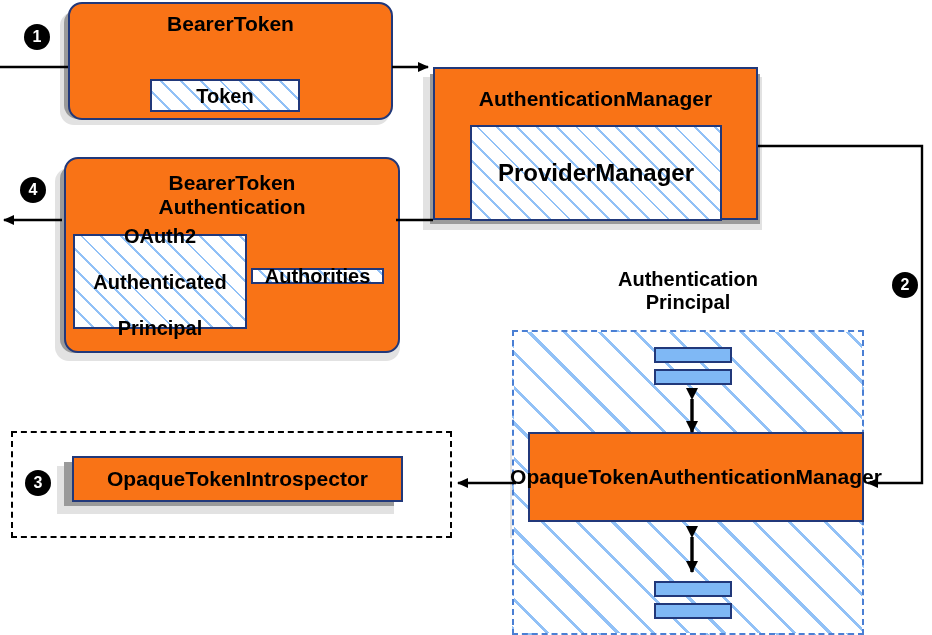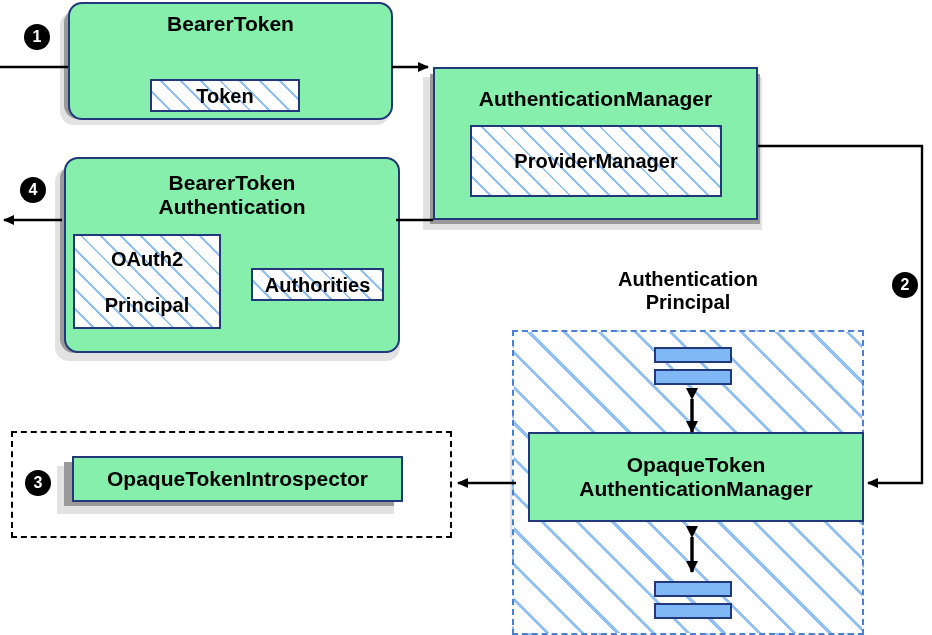--- a/index.html
+++ b/index.html
@@ -15,21 +15,21 @@
     position: relative;
     width: 932px;
     height: 635px;
     background: #ffffff;
     overflow: hidden;
   }
   
   .node {
     position: absolute;
     box-sizing: border-box;
-    background: #86efac;
+    background: #f97316;
     border: 2px solid #21387a;
     color: #000000;
     font-weight: bold;
     display: flex;
     align-items: center;
     justify-content: center;
     text-align: center;
     line-height: 1.12;
     z-index: 6;
   }
@@ -190,62 +190,63 @@
   <div class="dashed-hatch" style="left:512px; top:330px; width:352px; height:305px;"></div>
 
   <div class="minibar" style="left:654px; top:347px; width:78px; height:16px;"></div>
   <div class="minibar" style="left:654px; top:369px; width:78px; height:16px;"></div>
 
   <div class="minibar" style="left:654px; top:581px; width:78px; height:16px;"></div>
   <div class="minibar" style="left:654px; top:603px; width:78px; height:16px;"></div>
 
   <div class="shadow2" style="left:510px; top:440px; width:348px; height:98px;"></div>
   <div class="shadow" style="left:518px; top:437px; width:340px; height:94px;"></div>
-  <div class="node" style="left:528px; top:432px; width:336px; height:90px; font-size:21px; flex-direction:column;">
+  <div class="node" style="left:528px; top:432px; width:336px; height:90px; font-size:21px; flex-direction:row;">
     <div>OpaqueToken</div>
     <div>AuthenticationManager</div>
   </div>
 
   <div class="dashed-plain" style="left:11px; top:431px; width:441px; height:107px;"></div>
 
   <div class="shadow2" style="left:57px; top:466px; width:337px; height:48px;"></div>
   <div class="shadow" style="left:64px; top:462px; width:330px; height:44px;"></div>
   <div class="node" style="left:72px; top:456px; width:331px; height:46px; font-size:21px;">
     <span>OpaqueTokenIntrospector</span>
   </div>
 
   <div class="shadow2" style="left:423px; top:77px; width:339px; height:153px;"></div>
   <div class="shadow" style="left:430px; top:74px; width:330px; height:150px;"></div>
   <div class="node" style="left:433px; top:67px; width:325px; height:153px; font-size:21px; align-items:flex-start; padding-top:18px;">
     <span>AuthenticationManager</span>
   </div>
-  <div class="hatchbox" style="left:470px; top:125px; width:252px; height:72px; font-size:20px;">
+  <div class="hatchbox" style="left:470px; top:125px; width:252px; height:96px; font-size:24px;">
     <span>ProviderManager</span>
   </div>
 
   <div class="shadow2 rounded" style="left:60px; top:12px; width:330px; height:113px;"></div>
   <div class="shadow rounded" style="left:64px; top:9px; width:325px; height:110px;"></div>
   <div class="node rounded" style="left:68px; top:2px; width:325px; height:118px; font-size:21px; flex-direction:column; justify-content:flex-start; padding-top:8px;">
     <div>BearerToken</div>
   </div>
   <div class="hatchbox" style="left:150px; top:79px; width:150px; height:33px; font-size:20px;">
     <span>Token</span>
   </div>
 
   <div class="shadow2 rounded" style="left:55px; top:168px; width:345px; height:193px;"></div>
   <div class="shadow rounded" style="left:60px; top:165px; width:338px; height:188px;"></div>
   <div class="node rounded" style="left:64px; top:157px; width:336px; height:196px; font-size:21px; flex-direction:column; justify-content:flex-start; padding-top:12px;">
     <div>BearerToken</div>
     <div>Authentication</div>
   </div>
-  <div class="hatchbox" style="left:73px; top:234px; width:148px; height:95px; font-size:20px; flex-direction:column;gap:24px;">
+  <div class="hatchbox" style="left:73px; top:234px; width:174px; height:95px; font-size:20px; flex-direction:column;gap:24px;">
     <div>OAuth2</div>
+    <div>Authenticated</div>
     <div>Principal</div>
   </div>
-  <div class="hatchbox" style="left:251px; top:268px; width:133px; height:33px; font-size:20px;">
+  <div class="hatchbox" style="left:251px; top:268px; width:133px; height:16px; font-size:20px;">
     <span>Authorities</span>
   </div>
 
   <div class="badge" style="left:24px; top:24px;">
     <span>1</span>
   </div>
   <div class="badge" style="left:892px; top:272px;">
     <span>2</span>
   </div>
   <div class="badge" style="left:25px; top:470px;">

